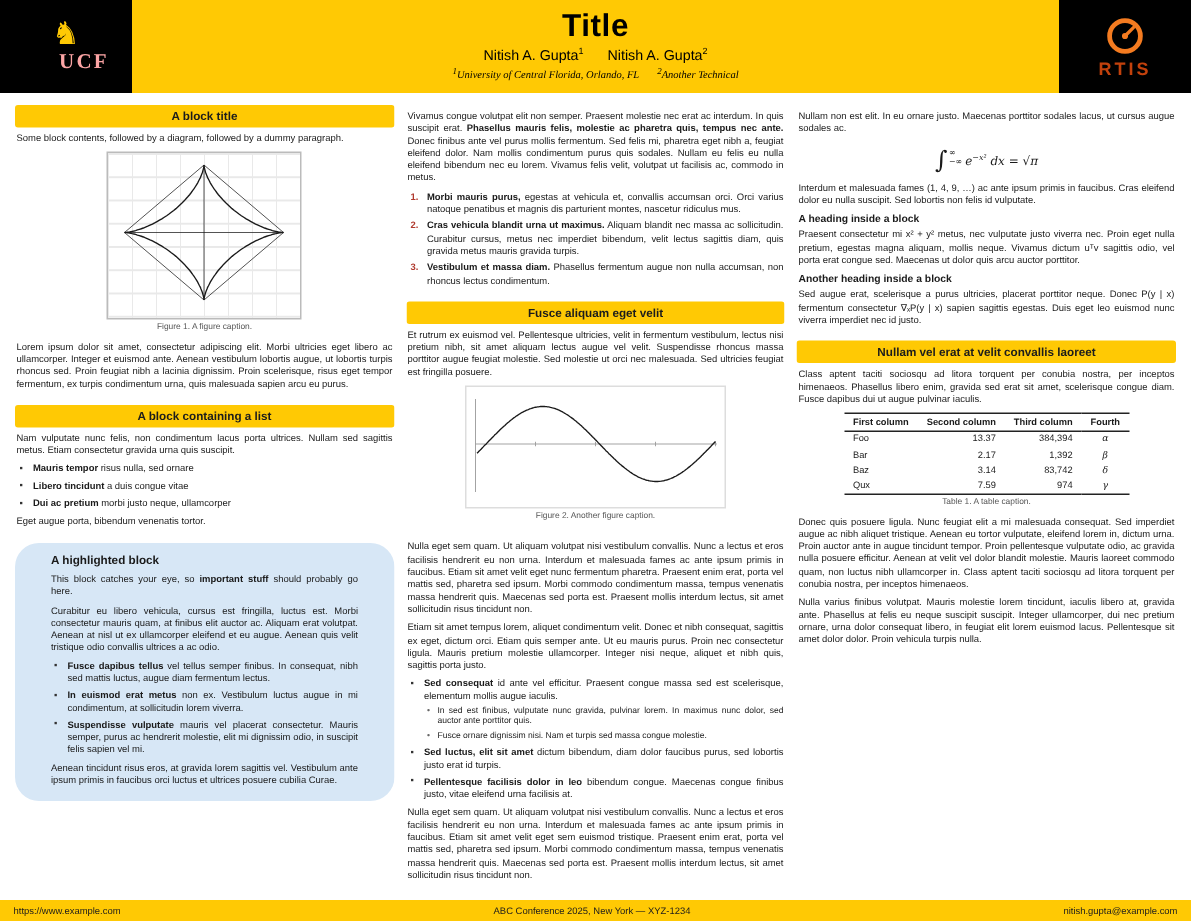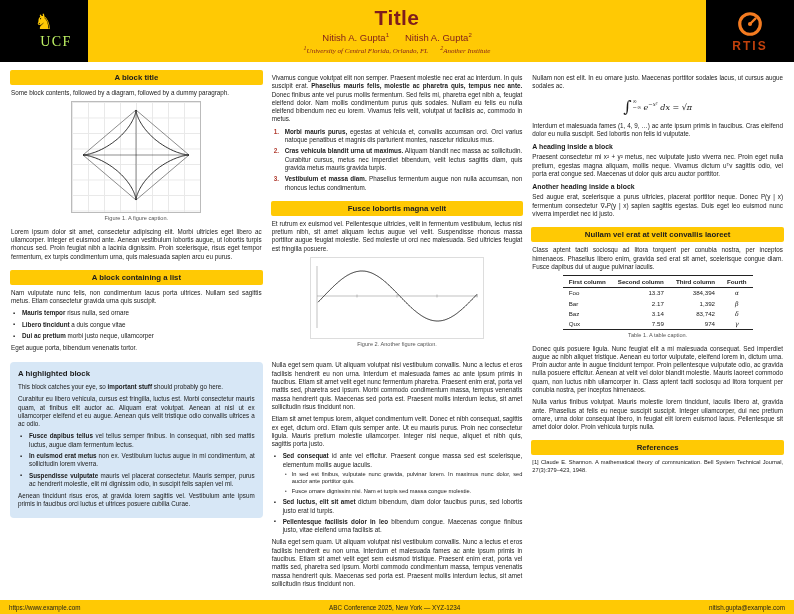--- a/index.html
+++ b/index.html
@@ -3,23 +3,23 @@
 <meta charset="utf-8">
 <style>
   html,body{margin:0;padding:0;background:#fff;}
   .poster{position:relative;width:794px;height:614px;background:#fff;overflow:hidden;
           font-family:"Liberation Sans","DejaVu Sans",sans-serif;color:#1a1a1a;}
 
   
   .top{position:absolute;top:0;left:0;right:0;height:62px;background:#FFC904;display:flex;}
   .logo{flex:0 0 88px;background:#000;display:flex;flex-direction:column;align-items:center;justify-content:center;gap:1px;}
   .pegasus{color:#FFC904;font-size:21px;line-height:1;font-family:"DejaVu Sans",sans-serif;}
-  .ucf-text{color:#bef264;font-weight:normal;font-size:14px;letter-spacing:1.5px;font-family:"Liberation Serif","DejaVu Serif",serif;margin-left:24px;}
+  .ucf-text{color:#fca5a5;font-weight:bold;font-size:14px;letter-spacing:1.5px;font-family:"Liberation Serif","DejaVu Serif",serif;margin-left:24px;}
   .rtis-text{color:#c2410c;font-weight:bold;font-size:12px;letter-spacing:2px;}
-  .head-center{flex:1;display:flex;flex-direction:column;align-items:center;justify-content:center;color:#7f1d1d;}
+  .head-center{flex:1;display:flex;flex-direction:column;align-items:center;justify-content:center;color:#000000;}
   .poster-title{margin:0;font-size:21px;font-weight:bold;letter-spacing:.4px;line-height:1.05;}
   .authors{font-size:9.5px;margin-top:3px;}
   .authors sup,.affils sup{font-size:6px;}
   .author-gap{display:inline-block;width:16px;}
   .affils{font-size:7px;font-style:italic;margin-top:2px;font-family:"Liberation Serif","DejaVu Serif",serif;}
   .aff-gap{display:inline-block;width:12px;}
 
   
   .columns{position:absolute;top:62px;bottom:14px;left:0;right:0;display:grid;
            grid-template-columns:1fr 1fr 1fr;gap:8px;padding:8px 10px;box-sizing:border-box;}
@@ -35,21 +35,21 @@
   ol.enum li{counter-increment:li;position:relative;margin-bottom:3px;}
   ol.enum li::before{content:counter(li) ".";position:absolute;left:-11px;color:#B03A2E;font-weight:bold;}
   ul.bullets{list-style:none;margin:1px 0 4px;padding-left:11px;}
   ul.bullets>li{position:relative;margin-bottom:3px;}
   ul.bullets>li::before{content:"▪";position:absolute;left:-9px;top:-0.5px;color:#333;}
   ul.subbullets{list-style:none;margin:2px 0 0;padding-left:9px;font-size:5.7px;line-height:1.3;color:#222;}
   ul.subbullets li{position:relative;margin-bottom:2px;}
   ul.subbullets li::before{content:"•";position:absolute;left:-7px;color:#666;}
 
   
-  .hblock{background:#D7E7F6;border-radius:4px;padding:7px 8px 5px;font-size:6.3px;line-height:1.32;text-align:justify;}
+  .hblock{background:#D7E7F6;border-radius:16px;padding:7px 24px 5px;font-size:6.3px;line-height:1.32;text-align:justify;}
   .hblock-title{font-weight:bold;font-size:7.8px;margin:0 0 4px;text-align:left;}
   .hblock p{margin:0 0 4px;}
 
   
   figure{margin:4px auto 5px;text-align:center;}
   figcaption{font-size:5.6px;color:#555;margin-top:2px;}
   .fig1-box{width:128px;height:110px;margin:0 auto;border:1px solid #bbb;
             background-image:linear-gradient(#e9e9e9 1px,transparent 1px),linear-gradient(90deg,#e9e9e9 1px,transparent 1px);
             background-size:16px 15.5px;}
   .fig2-box{width:172px;height:80px;margin:0 auto;border:1px solid #ddd;}
@@ -88,21 +88,21 @@
     <div class="logo">
       <span class="pegasus">♞</span>
       <span class="ucf-text">UCF</span>
     </div>
     <div class="head-center">
       <h1 class="poster-title">Title</h1>
       <div class="authors">
         <span>Nitish A. Gupta</span><sup>1</sup><span class="author-gap"></span><span>Nitish A. Gupta</span><sup>2</sup>
       </div>
       <div class="affils">
-        <sup>1</sup><span>University of Central Florida, Orlando, FL</span><span class="aff-gap"></span><sup>2</sup><span>Another Institute</span>
+        <sup>1</sup><span>University of Central Florida, Orlando, FL</span><span class="aff-gap"></span><sup>2</sup><span>Another Technical</span>
       </div>
     </div>
     <div class="logo">
       <svg width="28" height="28" viewBox="0 0 30 30">
         <circle cx="15" cy="15" r="11" fill="none" stroke="#F47B20" stroke-width="3.4"></circle>
         <path d="M15 15 L21 9" stroke="#F47B20" stroke-width="2.4" stroke-linecap="round"></path>
         <circle cx="15" cy="15" r="2.2" fill="#F47B20"></circle>
       </svg>
       <span class="rtis-text">RTIS</span>
     </div>
@@ -165,21 +165,21 @@
           <p><span>Vivamus congue volutpat elit non semper. Praesent molestie nec erat ac interdum. In quis suscipit erat. </span><b>Phasellus mauris felis, molestie ac pharetra quis, tempus nec ante.</b><span> Donec finibus ante vel purus mollis fermentum. Sed felis mi, pharetra eget nibh a, feugiat eleifend dolor. Nam mollis condimentum purus quis sodales. Nullam eu felis eu nulla eleifend bibendum nec eu lorem. Vivamus felis velit, volutpat ut facilisis ac, commodo in metus.</span></p>
           <ol class="enum">
             <li><b>Morbi mauris purus,</b><span> egestas at vehicula et, convallis accumsan orci. Orci varius natoque penatibus et magnis dis parturient montes, nascetur ridiculus mus.</span></li>
             <li><b>Cras vehicula blandit urna ut maximus.</b><span> Aliquam blandit nec massa ac sollicitudin. Curabitur cursus, metus nec imperdiet bibendum, velit lectus sagittis diam, quis gravida metus mauris gravida turpis.</span></li>
             <li><b>Vestibulum et massa diam.</b><span> Phasellus fermentum augue non nulla accumsan, non rhoncus lectus condimentum.</span></li>
           </ol>
         </div>
       </div>
 
       <div class="block">
-        <div class="block-title">Fusce lobortis magna velit</div>
+        <div class="block-title">Fusce aliquam eget velit</div>
         <div class="block-body">
           <p>Et rutrum ex euismod vel. Pellentesque ultricies, velit in fermentum vestibulum, lectus nisi pretium nibh, sit amet aliquam lectus augue vel velit. Suspendisse rhoncus massa porttitor augue feugiat molestie. Sed molestie ut orci nec malesuada. Sed ultricies feugiat est fringilla posuere.</p>
           <figure>
             <div class="fig2-box">
               <svg width="170" height="78" viewBox="0 0 170 78">
                 <line x1="5" y1="38" x2="166" y2="38" stroke="#999" stroke-width="0.6"></line>
                 <line x1="5" y1="8" x2="5" y2="70" stroke="#999" stroke-width="0.6"></line>
                 <line x1="45" y1="36.5" x2="45" y2="39.5" stroke="#999" stroke-width="0.6"></line>
                 <line x1="85" y1="36.5" x2="85" y2="39.5" stroke="#999" stroke-width="0.6"></line>
                 <line x1="125" y1="36.5" x2="125" y2="39.5" stroke="#999" stroke-width="0.6"></line>
@@ -268,26 +268,20 @@
                 <td class="greek">γ</td>
               </tr>
             </tbody>
           </table>
           <span class="tcaption">Table 1. A table caption.</span>
           <p>Donec quis posuere ligula. Nunc feugiat elit a mi malesuada consequat. Sed imperdiet augue ac nibh aliquet tristique. Aenean eu tortor vulputate, eleifend lorem in, dictum urna. Proin auctor ante in augue tincidunt tempor. Proin pellentesque vulputate odio, ac gravida nulla posuere efficitur. Aenean at velit vel dolor blandit molestie. Mauris laoreet commodo quam, non luctus nibh ullamcorper in. Class aptent taciti sociosqu ad litora torquent per conubia nostra, per inceptos himenaeos.</p>
           <p>Nulla varius finibus volutpat. Mauris molestie lorem tincidunt, iaculis libero at, gravida ante. Phasellus at felis eu neque suscipit suscipit. Integer ullamcorper, dui nec pretium ornare, urna dolor consequat libero, in feugiat elit lorem euismod lacus. Pellentesque sit amet dolor dolor. Proin vehicula turpis nulla.</p>
         </div>
       </div>
 
-      <div class="block">
-        <div class="block-title">References</div>
-        <div class="block-body">
-          <p class="refs">[1] Claude E. Shannon. A mathematical theory of communication. Bell System Technical Journal, 27(3):379–423, 1948.</p>
-        </div>
-      </div>
 
     </section>
 
   </main>
 
   <footer class="bottom">
     <span>https://www.example.com</span>
     <span>ABC Conference 2025, New York — XYZ-1234</span>
     <span>nitish.gupta@example.com</span>
   </footer>

